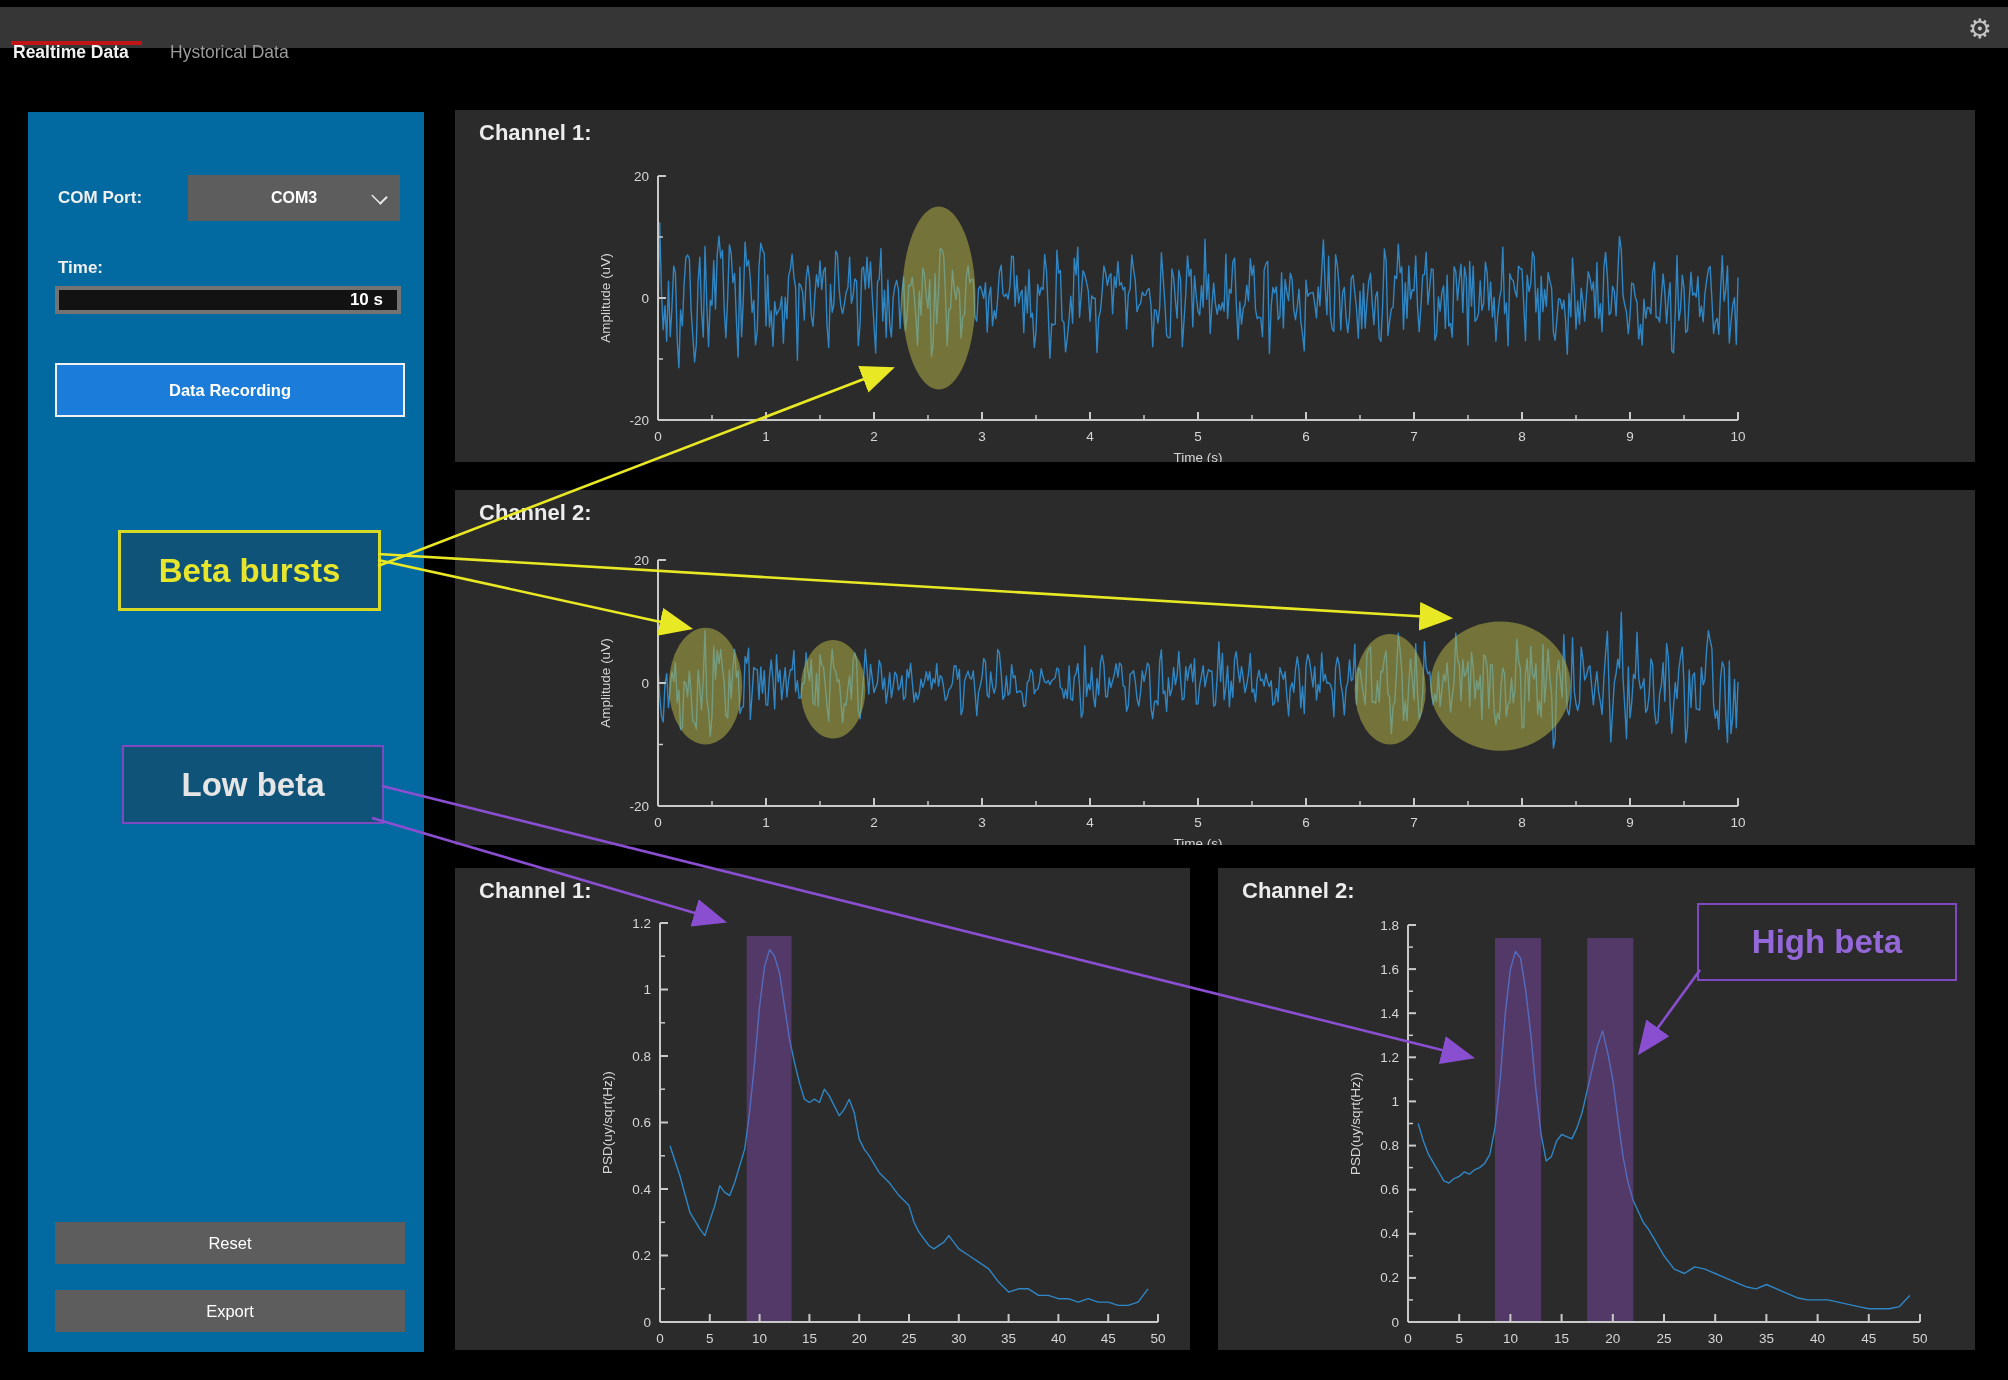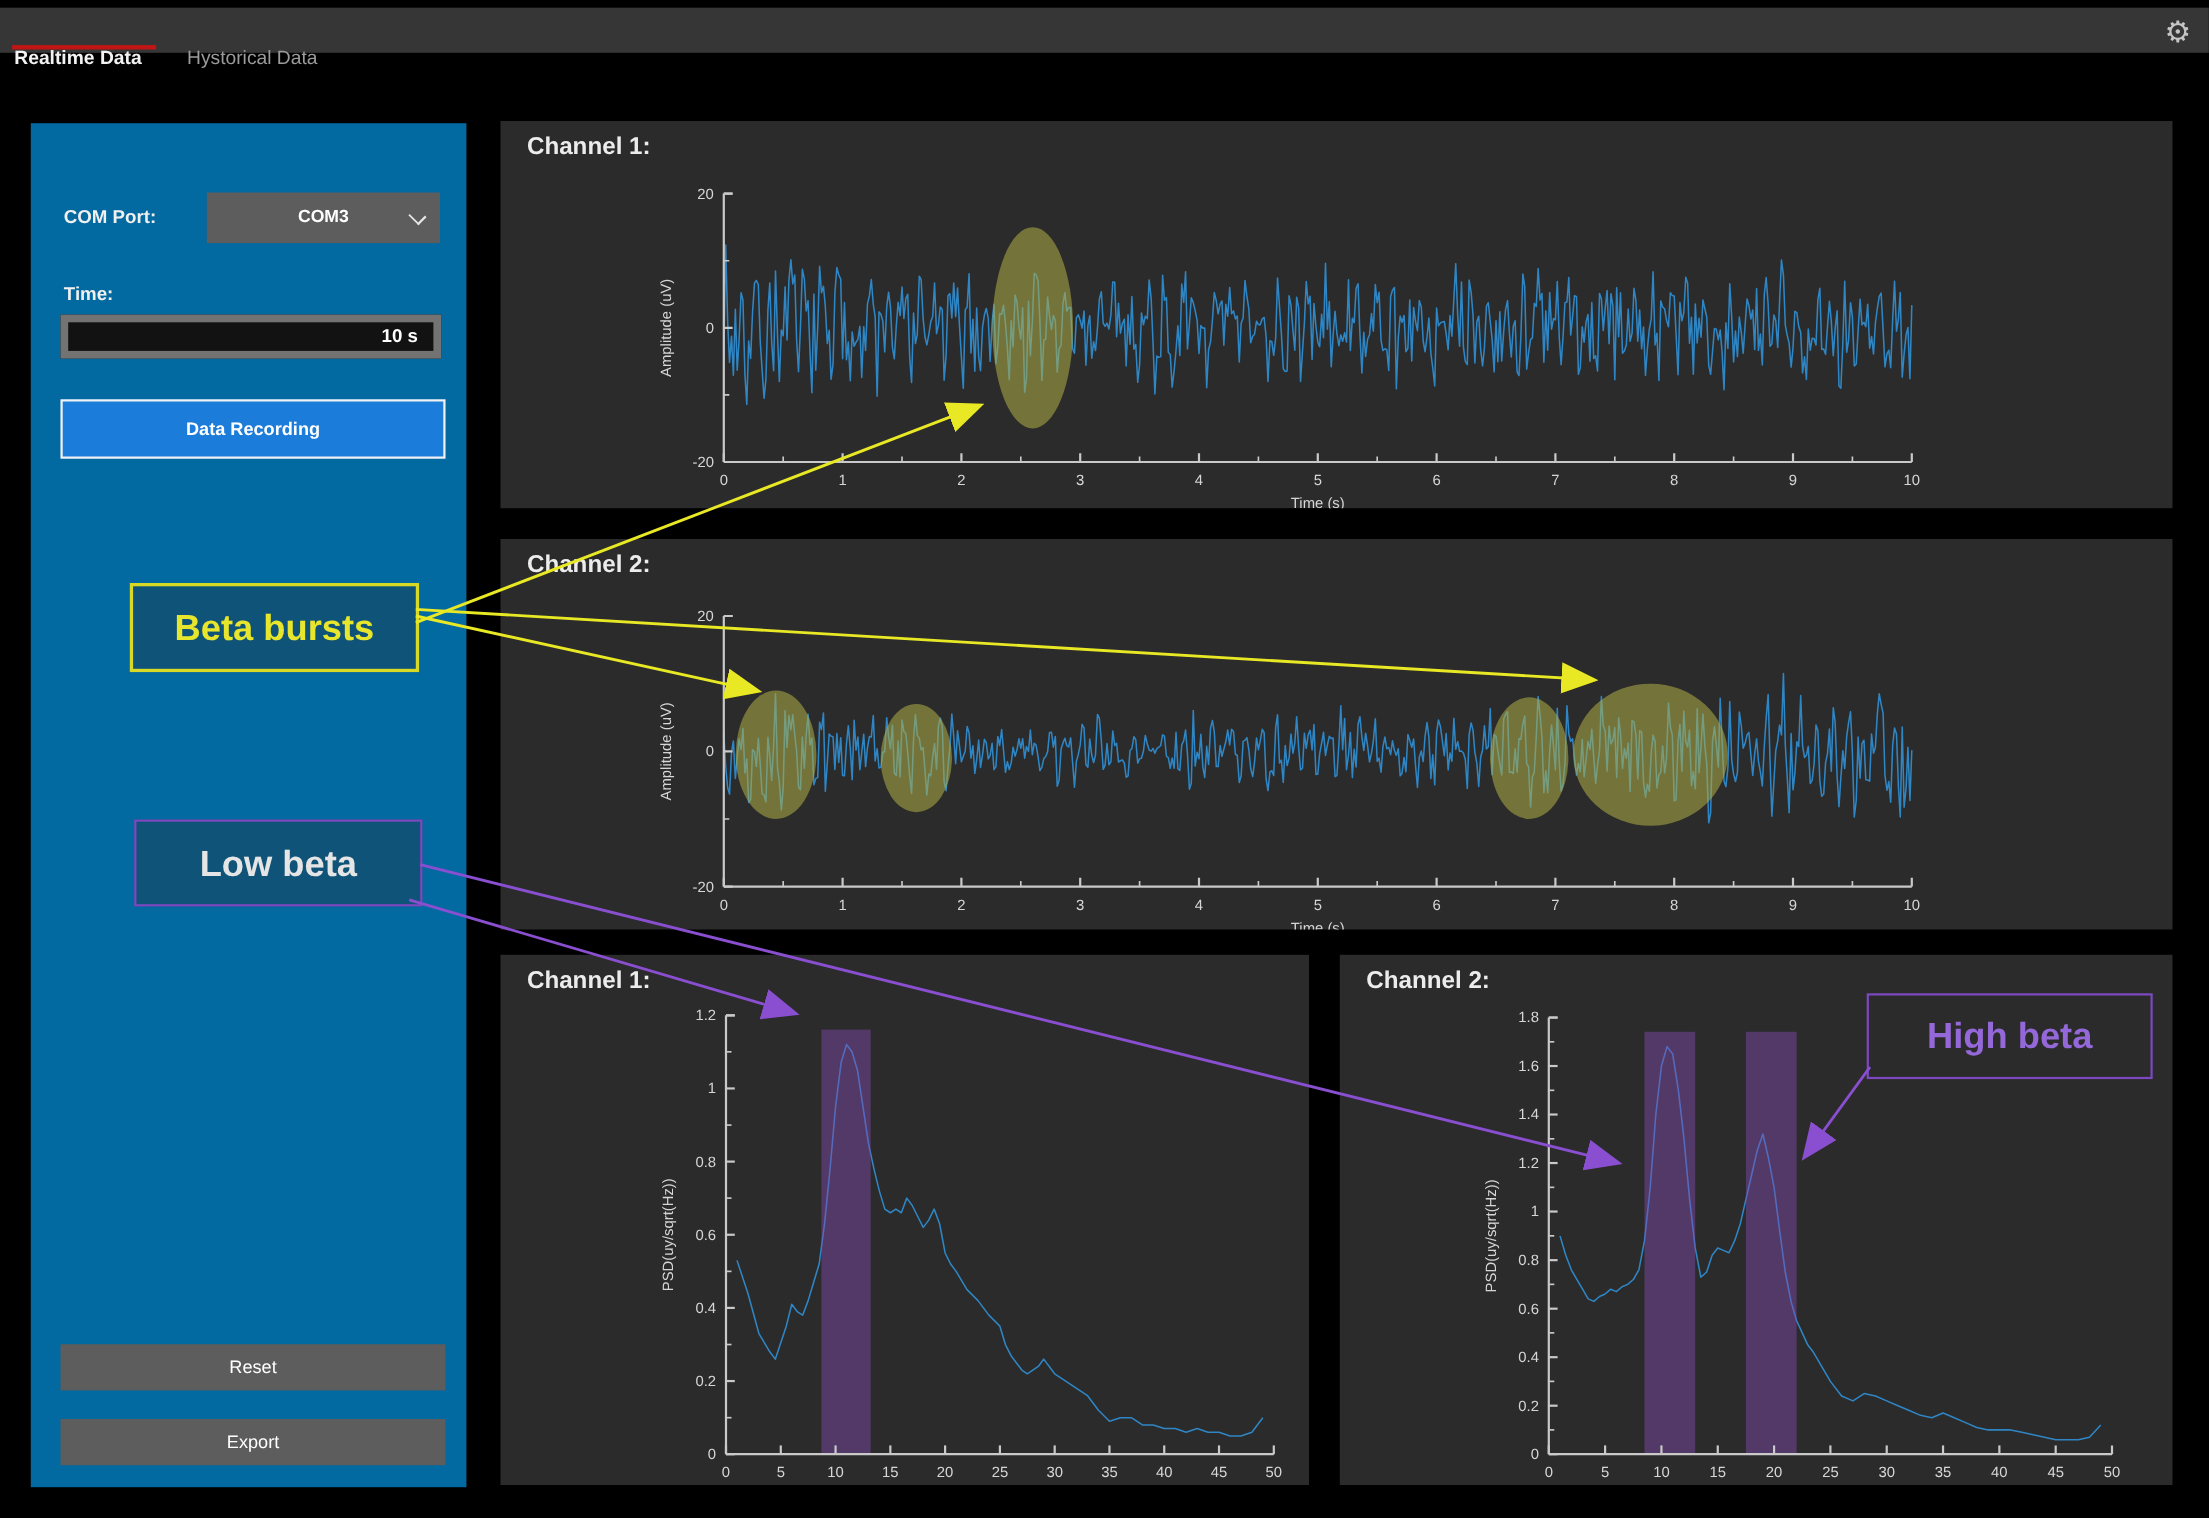--- a/index.html
+++ b/index.html
@@ -20,22 +20,22 @@
   #panel-ch2_psd{left:1218px;top:868px;width:757px;height:482px;}
   .panel-title{position:absolute;left:24px;top:10px;font-size:22px;font-weight:700;color:#ececec;}
   .panel svg{position:absolute;left:0;top:0;}
   svg text{font-family:"Liberation Sans",sans-serif;fill:#d6d6d6;}
   
   .side-label{position:absolute;left:30px;font-size:17px;font-weight:600;color:#f0f0f0;}
   #combo{position:absolute;left:160px;top:63px;width:212px;height:46px;background:#5d5d5d;
          display:flex;align-items:center;justify-content:center;color:#fff;font-size:16px;font-weight:600;cursor:default;}
   #combo .chev{position:absolute;right:14px;top:15px;width:11px;height:11px;border-right:2px solid #e6e6e6;
          border-bottom:2px solid #e6e6e6;transform:rotate(45deg) scaleY(.8);}
-  #time-input{position:absolute;left:27px;top:174px;width:346px;height:40px;box-sizing:border-box;
-         background:#121212;border:7px solid #737373;color:#fff;font-size:17px;font-weight:600;
+  #time-input{position:absolute;left:27px;top:174px;width:346px;height:28px;box-sizing:border-box;
+         background:#121212;border:4px solid #737373;color:#fff;font-size:17px;font-weight:600;
          text-align:right;padding-right:14px;font-family:"Liberation Sans",sans-serif;}
   .btn{position:absolute;left:27px;width:350px;display:flex;align-items:center;justify-content:center;
        color:#fff;font-size:16.5px;cursor:default;box-sizing:border-box;}
   #btn-start{top:251px;height:54px;background:#1b7cd9;border:2px solid #f2f2f2;font-weight:600;}
   #btn-reset{top:1110px;height:42px;background:#5d5d5d;}
   #btn-export{top:1178px;height:42px;background:#5d5d5d;}
   
   .ann{position:absolute;display:flex;align-items:center;justify-content:center;
        font-weight:700;font-size:33px;background:rgba(43,43,43,.35);}
   #ann-beta{left:118px;top:517px;width:257px;height:75px;border:3px solid #d8d827;color:#e8e62c;margin-top:13px;}

